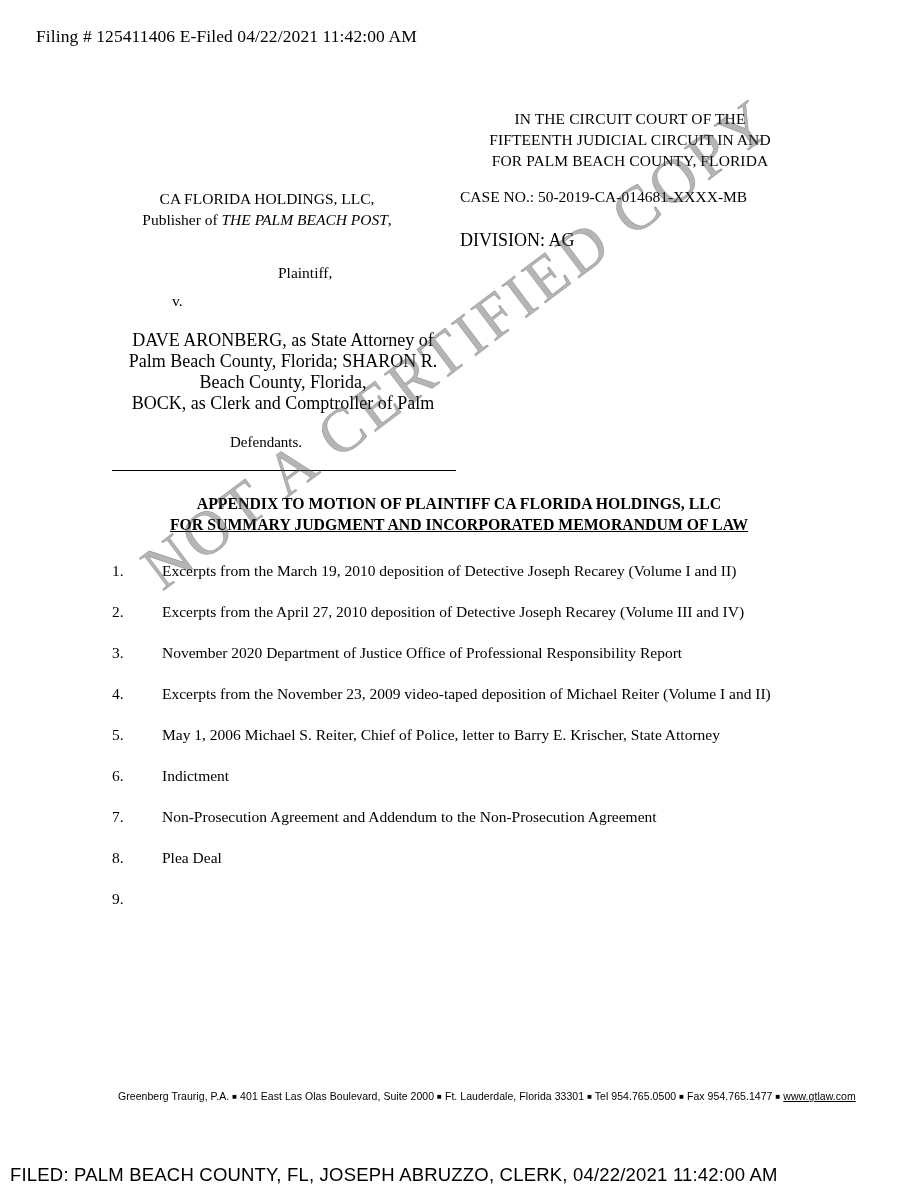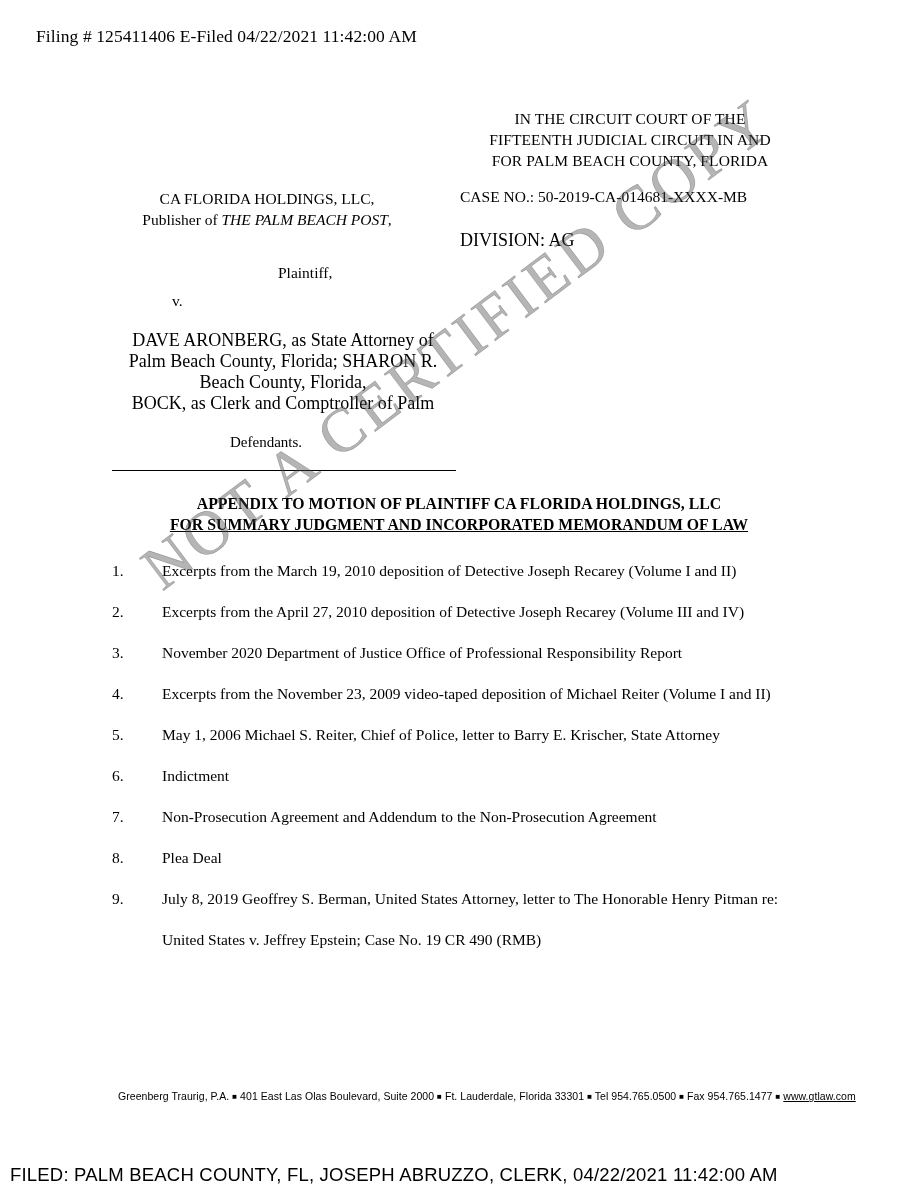--- a/index.html
+++ b/index.html
@@ -296,21 +296,20 @@
     </div>
     <div class="item">
       <div class="item-row">
         <div class="item-num">8.</div>
         <div class="item-text">Plea Deal</div>
       </div>
     </div>
     <div class="item">
       <div class="item-row">
         <div class="item-num">9.</div>
-        <div class="item-text">July 8, 2019 Geoffrey S. Berman, United States Attorney, letter to The Honorable Henry Pitman re: United States v. Jeffrey Epstein; Case No. 19 CR 490 (RMB)</div>
       </div>
     </div>
   </div>
 
   <div class="firm-footer">
     <span>Greenberg Traurig, P.A.</span>
     <span class="sq">■</span>
     <span>401 East Las Olas Boulevard, Suite 2000</span>
     <span class="sq">■</span>
     <span>Ft. Lauderdale, Florida 33301</span>

